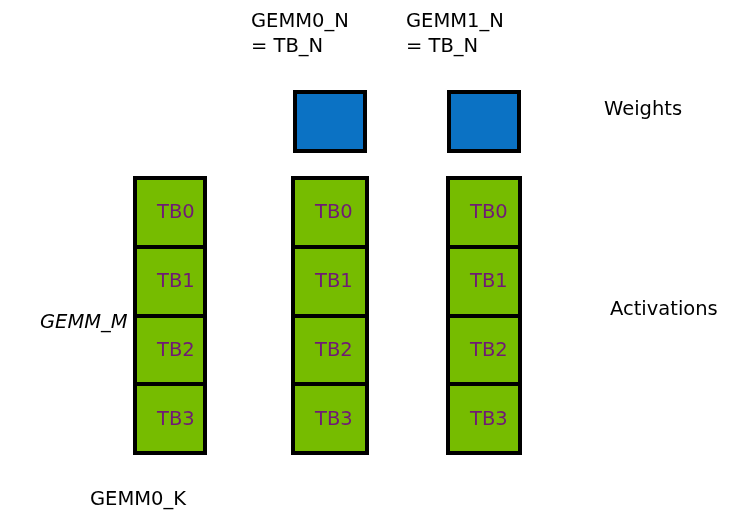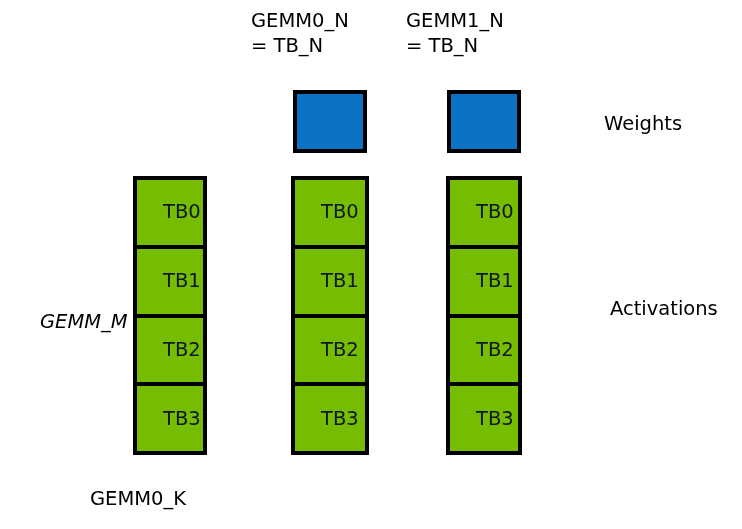--- a/index.html
+++ b/index.html
@@ -43,21 +43,21 @@
     width: 160px;
   }
   .hdr-gemm1 {
     left: 406px;
     top: 8px;
     width: 160px;
   }
 
   .side-weights {
     left: 604px;
-    top: 111px;
+    top: 96px;
   }
   .side-activations {
     left: 610px;
     top: 296px;
   }
   .left-gemm-m {
     left: 40px;
     top: 309px;
     font-style: italic;
   }
@@ -121,24 +121,24 @@
     box-sizing: border-box;
     display: flex;
     align-items: center;
     position: relative;
     margin-bottom: -4px;
   }
   .act-block:last-child {
     margin-bottom: 16px;
   }
   .act-block-label {
-    color: #0f172a;
+    color: #701a75;
     font-size: 19.5px;
     line-height: 22px;
-    padding-left: 26px;
+    padding-left: 20px;
     white-space: pre;
   }
 </style>
 </head>
 <body>
 
 <div class="canvas">
 
   <div class="label center hdr-gemm0">GEMM0_N
 = TB_N</div>

